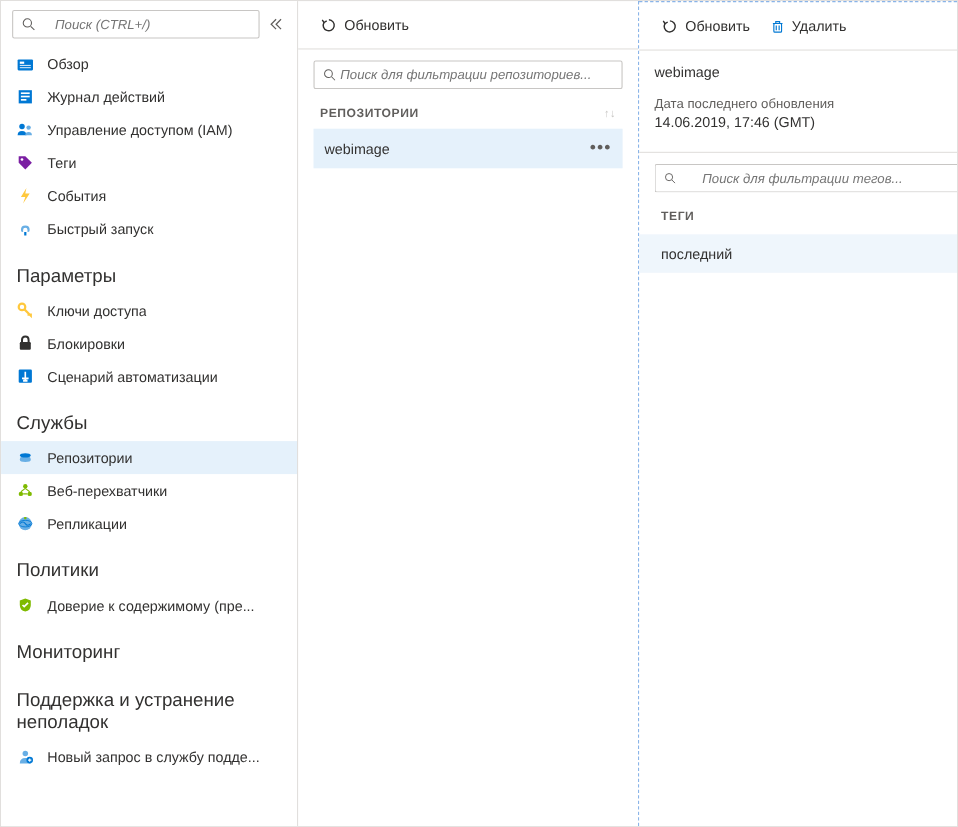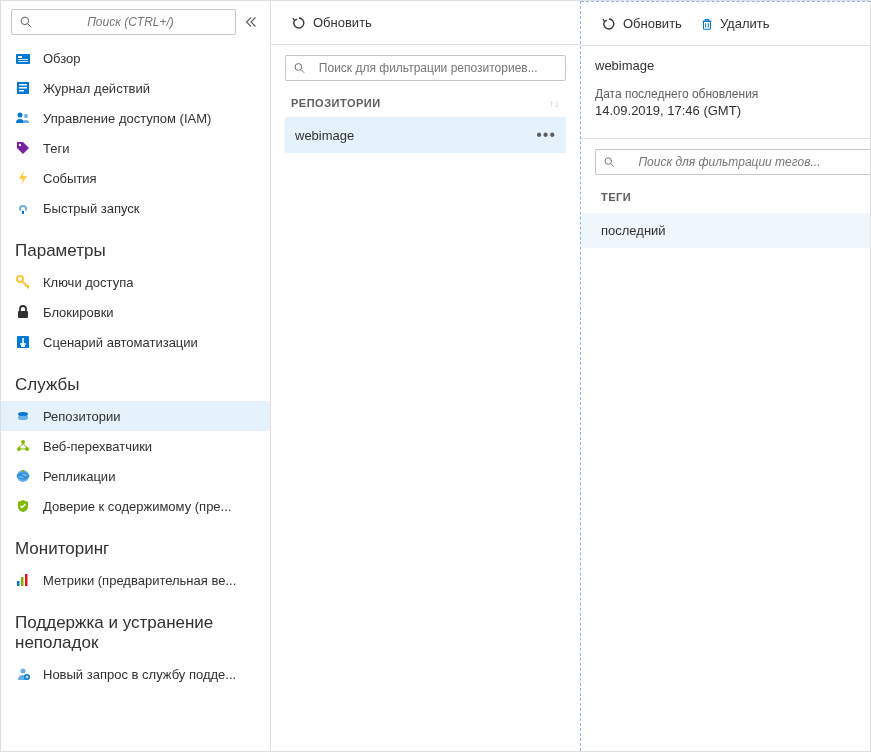--- a/index.html
+++ b/index.html
@@ -41,23 +41,22 @@
   height: 26px;
 }
 .search-box svg { flex-shrink: 0; }
 .search-box input {
   border: none;
   outline: none;
   font-size: 12px;
   font-style: italic;
   color: #605e5c;
   width: 100%;
-  margin-left: 2px;
+  margin-left: 18px;
   background: transparent;
-  text-align: center;
 }
 .collapse-btn {
   width: 18px;
   height: 18px;
   display: flex;
   align-items: center;
   justify-content: center;
   cursor: pointer;
   color: #605e5c;
   font-size: 14px;
@@ -120,23 +119,24 @@
   align-items: center;
   border: 1px solid #c8c6c4;
   border-radius: 2px;
   padding: 5px 8px;
   margin-bottom: 8px;
 }
 .filter-box input {
   border: none;
   outline: none;
   font-size: 12px;
+  font-style: italic;
   color: #605e5c;
   width: 100%;
-  margin-left: 14px;
+  margin-left: 4px;
   background: transparent;
 }
 .column-header {
   display: flex;
   align-items: center;
   justify-content: space-between;
   padding: 8px 6px;
   font-size: 11px;
   letter-spacing: 0.5px;
   color: #605e5c;
@@ -354,41 +354,32 @@
           <svg width="16" height="16" viewBox="0 0 16 16">
             <circle cx="8" cy="8" r="6" fill="#69afe5"></circle>
             <path d="M3 8 Q6 5 8 8 Q10 11 13 8" stroke="#0078d4" stroke-width="1" fill="none"></path>
             <ellipse cx="8" cy="8" rx="6" ry="3" fill="none" stroke="#0078d4" stroke-width="0.8"></ellipse>
             <rect x="7" y="2" width="2" height="2" fill="#7fba00"></rect>
           </svg>
         </span>
       <span class="nav-label">Репликации</span>
     </div>
 
+    <div class="section-header">Политики</div>
     <div class="nav-item">
       <span class="nav-icon">
           <svg width="16" height="16" viewBox="0 0 16 16">
             <path d="M8 2 L13 4 L13 8 Q13 13 8 14 Q3 13 3 8 L3 4 Z" fill="#7fba00"></path>
             <path d="M5.5 8 L7 9.5 L10.5 6" stroke="#fff" stroke-width="1.5" fill="none"></path>
           </svg>
         </span>
       <span class="nav-label">Доверие к содержимому (пре...</span>
     </div>
 
     <div class="section-header">Мониторинг</div>
-    <div class="nav-item">
-      <span class="nav-icon">
-          <svg width="16" height="16" viewBox="0 0 16 16">
-            <rect x="2" y="9" width="2.5" height="5" fill="#0078d4"></rect>
-            <rect x="6" y="5" width="2.5" height="9" fill="#7fba00"></rect>
-            <rect x="10" y="2" width="2.5" height="12" fill="#e81123"></rect>
-          </svg>
-        </span>
-      <span class="nav-label">Метрики (предварительная ве...</span>
-    </div>
 
     <div class="section-header">Поддержка и устранение неполадок</div>
     <div class="nav-item">
       <span class="nav-icon">
           <svg width="16" height="16" viewBox="0 0 16 16">
             <circle cx="8" cy="5" r="2.5" fill="#69afe5"></circle>
             <path d="M3 14 Q3 9 8 9 Q13 9 13 14 Z" fill="#69afe5"></path>
             <circle cx="12" cy="11" r="3" fill="#0078d4"></circle>
             <path d="M12 9.5 L12 12.5 M10.5 11 L13.5 11" stroke="#fff" stroke-width="1"></path>
           </svg>
@@ -439,21 +430,21 @@
         <svg width="14" height="14" viewBox="0 0 16 16">
             <rect x="4" y="5" width="8" height="9" rx="1" fill="none" stroke="#0078d4" stroke-width="1.2"></rect>
             <path d="M3 5 L13 5 M6 3 L10 3 L10 5 L6 5 Z M6.5 7 L6.5 12 M9.5 7 L9.5 12" stroke="#0078d4" stroke-width="1.2" fill="none"></path>
           </svg>
         <span>Удалить</span>
       </div>
     </div>
     <div class="detail-body">
       <div class="detail-value">webimage</div>
       <div class="detail-label">Дата последнего обновления</div>
-      <div class="detail-value">14.09.2019, 17:46 (GMT)</div>
+      <div class="detail-value">14.06.2019, 17:46 (GMT)</div>
     </div>
     <div class="tag-section">
       <div class="filter-box-right">
         <svg width="12" height="12" viewBox="0 0 16 16">
             <circle cx="6.5" cy="6.5" r="5" fill="none" stroke="#605e5c" stroke-width="1.3"></circle>
             <line x1="10.5" y1="10.5" x2="15" y2="15" stroke="#605e5c" stroke-width="1.3"></line>
           </svg>
         <input type="text" placeholder="Поиск для фильтрации тегов..." style="">
       </div>
       <div class="tag-header">ТЕГИ</div>

